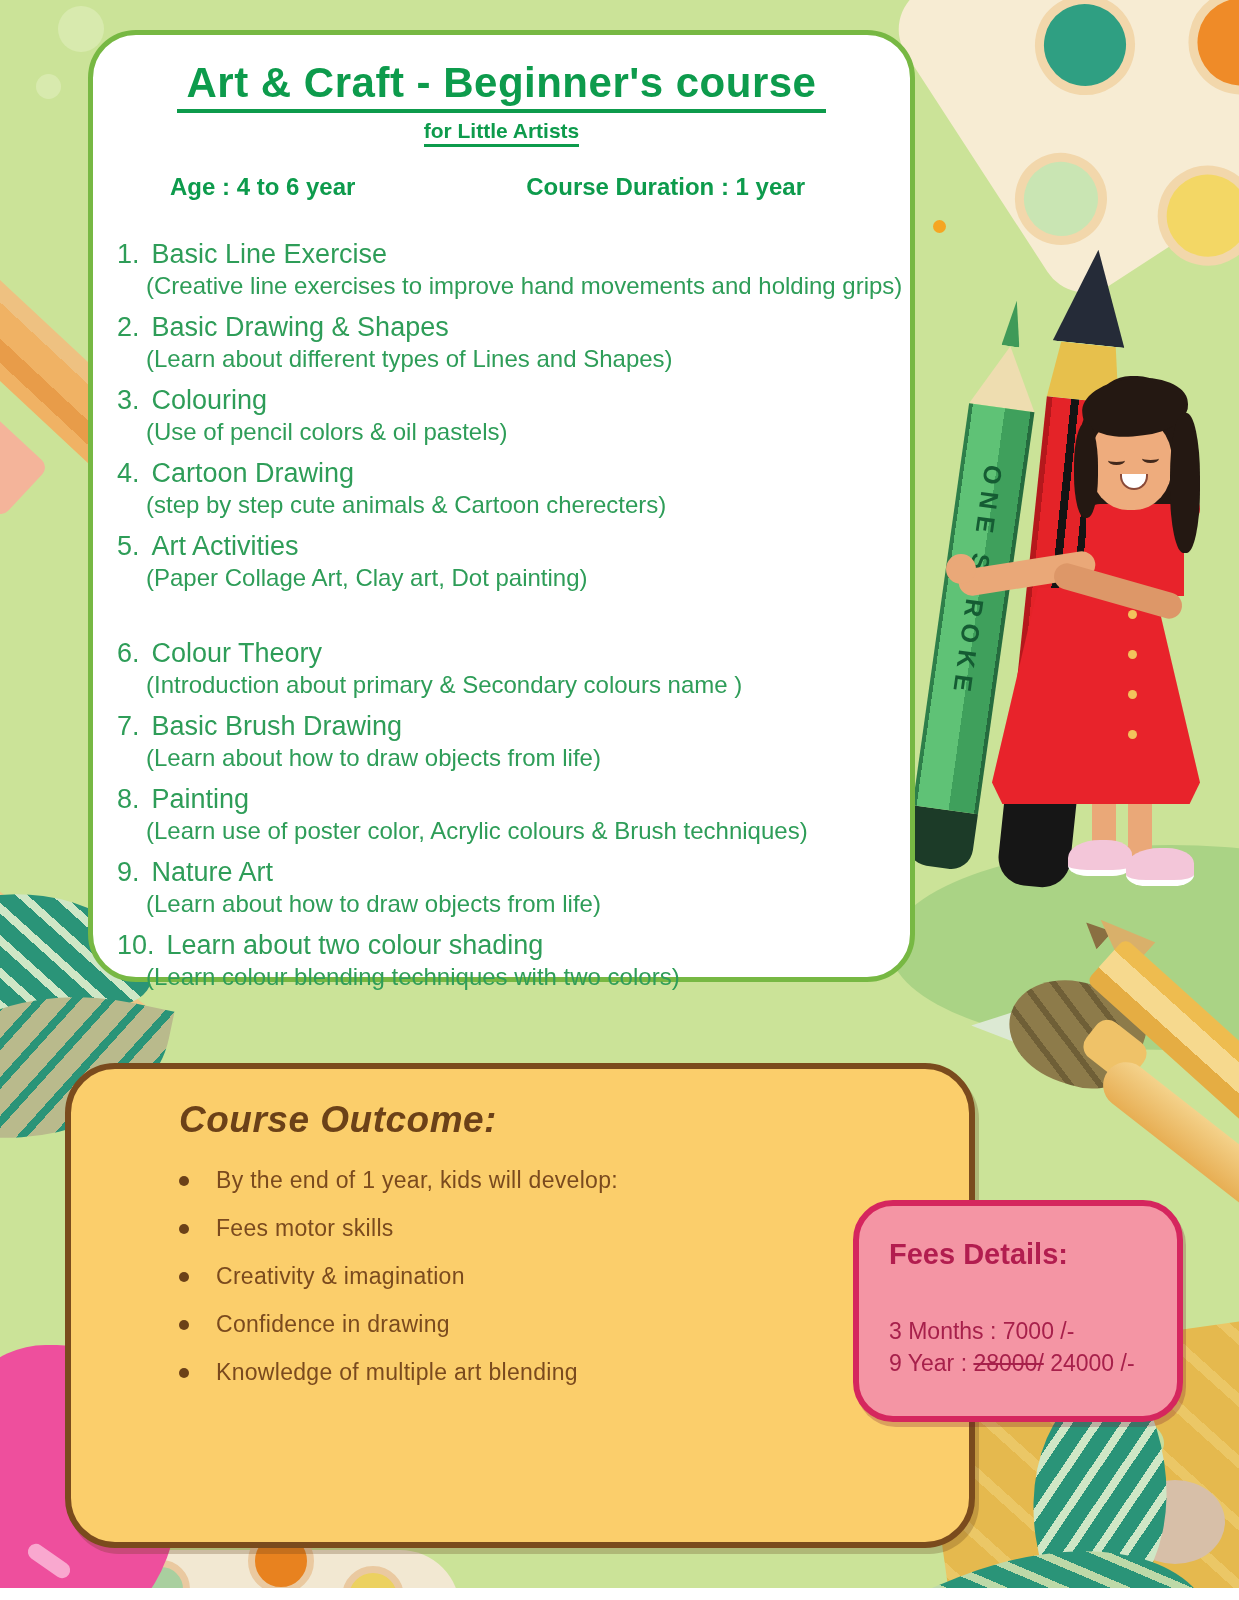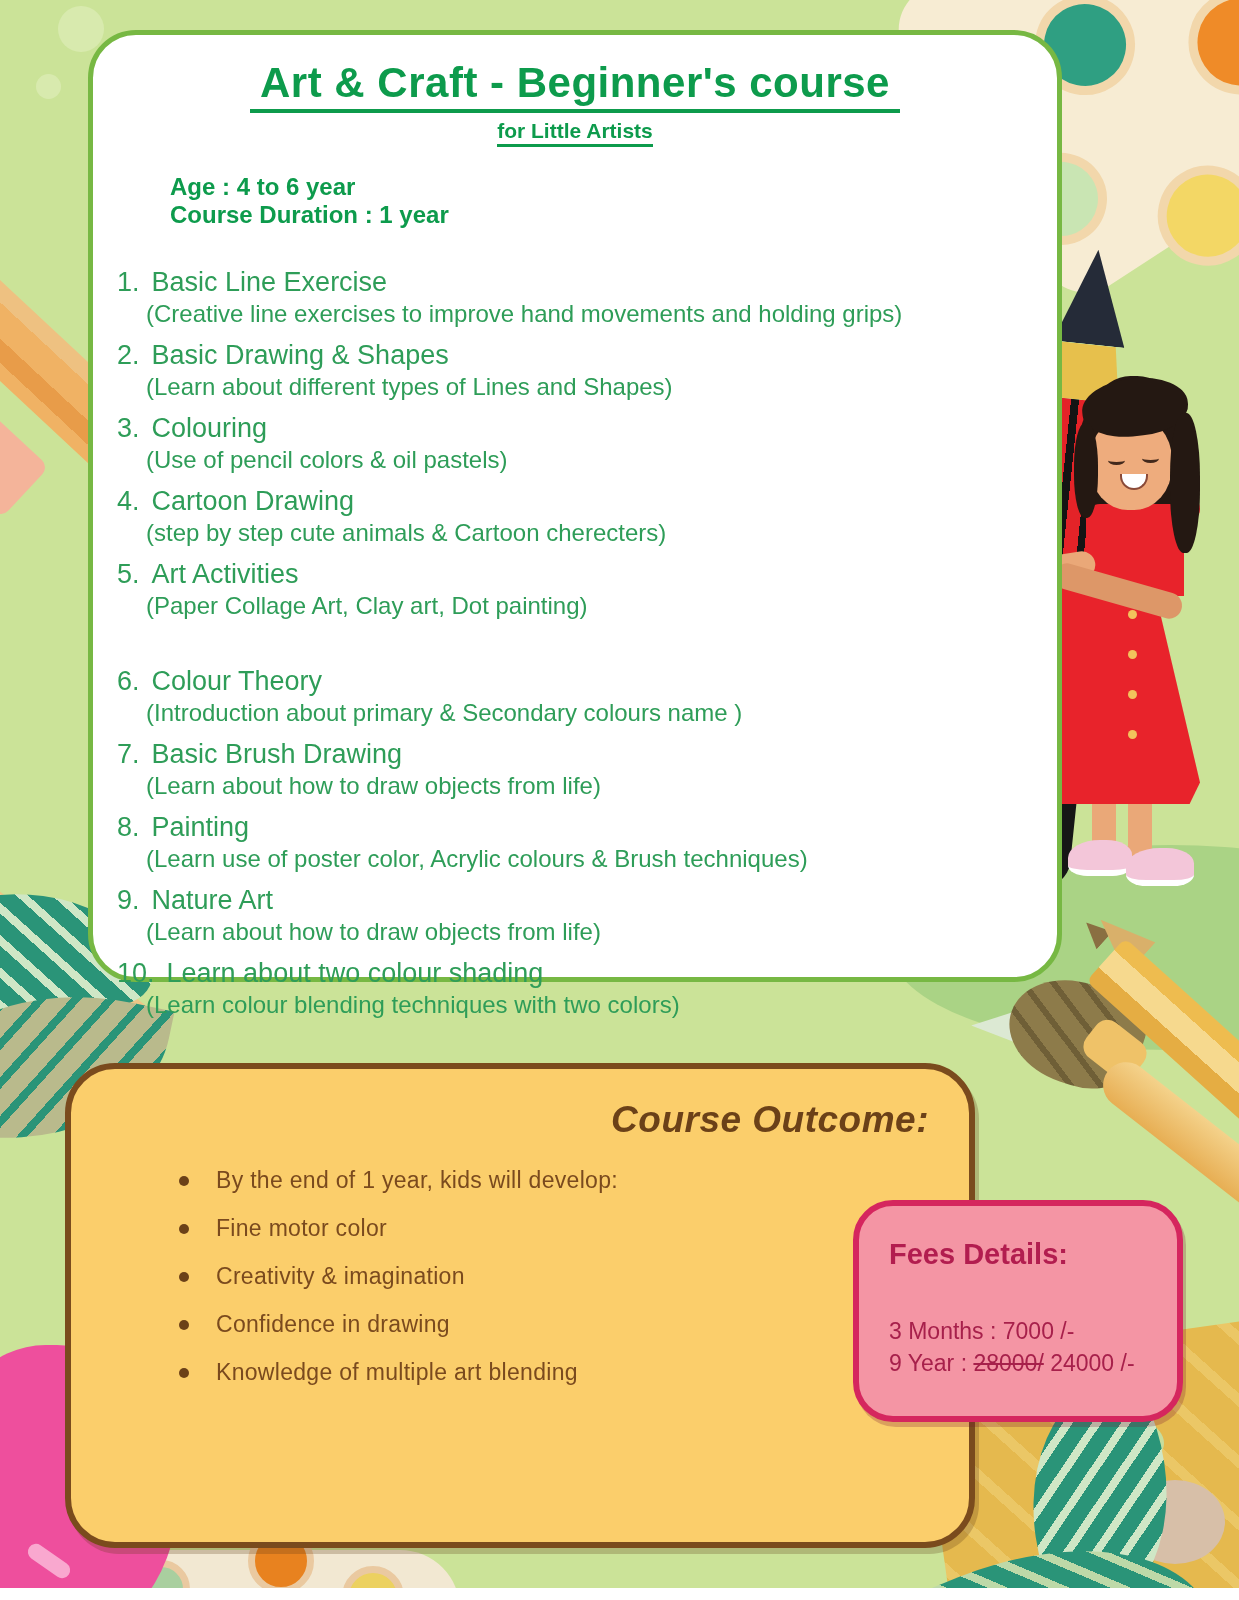--- a/index.html
+++ b/index.html
@@ -65,42 +65,42 @@
 
   .dot-orange{left:933px;top:220px;width:13px;height:13px;border-radius:50%;background:#f5a623;z-index:1;}
   .dot-pale1{left:58px;top:6px;width:46px;height:46px;z-index:1;}
   .dot-pale2{left:36px;top:74px;width:25px;height:25px;z-index:1;}
   .dot-pale3{left:1058px;top:258px;width:22px;height:22px;z-index:1;}
   .dot-pink-small{left:1042px;top:788px;width:15px;height:15px;border-radius:50%;background:#d9aab2;z-index:2;}
 
   .bottom-white{left:0;top:1588px;width:1239px;height:12px;background:#ffffff;z-index:9;}
 
   
-  .card{position:absolute;left:88px;top:30px;width:974px;height:952px;background:#ffffff;
+  .card{position:absolute;left:88px;top:30px;width:827px;height:952px;background:#ffffff;
     border:5px solid #77b843;border-radius:48px;z-index:5;padding-top:24px;}
   .card-title{text-align:center;margin:0;}
   .card-title span{display:inline-block;font-size:42px;font-weight:700;color:#0d9b4c;
     border-bottom:4px solid #0d9b4c;padding:0 10px 2px 10px;letter-spacing:0.5px;}
   .card-subtitle{text-align:center;margin-top:6px;}
   .card-subtitle span{display:inline-block;font-size:21px;font-weight:700;color:#0d9b4c;
     border-bottom:3px solid #0d9b4c;padding-bottom:1px;}
-  .meta-row{display:flex;justify-content:space-between;padding:0 105px 0 77px;margin-top:26px;flex-direction:column;}
+  .meta-row{display:flex;justify-content:space-between;padding:0 105px 0 77px;margin-top:26px;}
   .meta{font-size:24px;font-weight:700;color:#0d9b4c;}
   .course-list{margin-top:38px;padding-left:24px;}
   .item{margin-bottom:12px;}
   .item.gap{margin-top:46px;}
   .item-title{font-size:27px;color:#2e9d58;}
   .item-title .num{display:inline-block;margin-right:12px;}
   .item-desc{font-size:24px;color:#2e9d58;margin-left:29px;margin-top:2px;}
 
   
   .outcome-box{position:absolute;left:65px;top:1063px;width:910px;height:485px;background:#fbce6b;
     border:6px solid #7a4b1d;border-radius:50px;z-index:5;box-shadow:4px 6px 0 rgba(90,55,20,0.25);
     padding:30px 40px 0 108px;}
-  .outcome-heading{font-size:37px;font-weight:700;font-style:italic;color:#6b4118;margin:0 0 26px 0;letter-spacing:0.5px;text-align:right;}
+  .outcome-heading{font-size:37px;font-weight:700;font-style:italic;color:#6b4118;margin:0 0 26px 0;letter-spacing:0.5px;}
   .bullet-row{display:flex;align-items:center;margin-bottom:21px;}
   .bullet-dot{width:10px;height:10px;border-radius:50%;background:#6b4118;margin-right:27px;flex:none;}
   .bullet-text{font-size:23px;color:#7a4a1e;letter-spacing:0.3px;}
 
   
   .fees-box{position:absolute;left:853px;top:1200px;width:330px;height:222px;background:#f495a4;
     border:6px solid #d5265e;border-radius:40px;z-index:6;box-shadow:3px 5px 0 rgba(120,20,50,0.25);
     padding:32px 24px 0 30px;}
   .fees-heading{font-size:29px;font-weight:700;color:#b21d4f;margin:0 0 44px 0;}
   .fees-line{font-size:23px;color:#a7204b;line-height:1.4;}
@@ -292,21 +292,21 @@
   </div>
 
   <div class="outcome-box">
     <h2 class="outcome-heading">Course Outcome:</h2>
     <div class="bullet-row">
         <span class="bullet-dot"></span>
         <span class="bullet-text">By the end of 1 year, kids will develop:</span>
       </div>
     <div class="bullet-row">
         <span class="bullet-dot"></span>
-        <span class="bullet-text">Fine motor color</span>
+        <span class="bullet-text">Fees motor skills</span>
       </div>
     <div class="bullet-row">
         <span class="bullet-dot"></span>
         <span class="bullet-text">Creativity &amp; imagination</span>
       </div>
     <div class="bullet-row">
         <span class="bullet-dot"></span>
         <span class="bullet-text">Confidence in drawing</span>
       </div>
     <div class="bullet-row">

